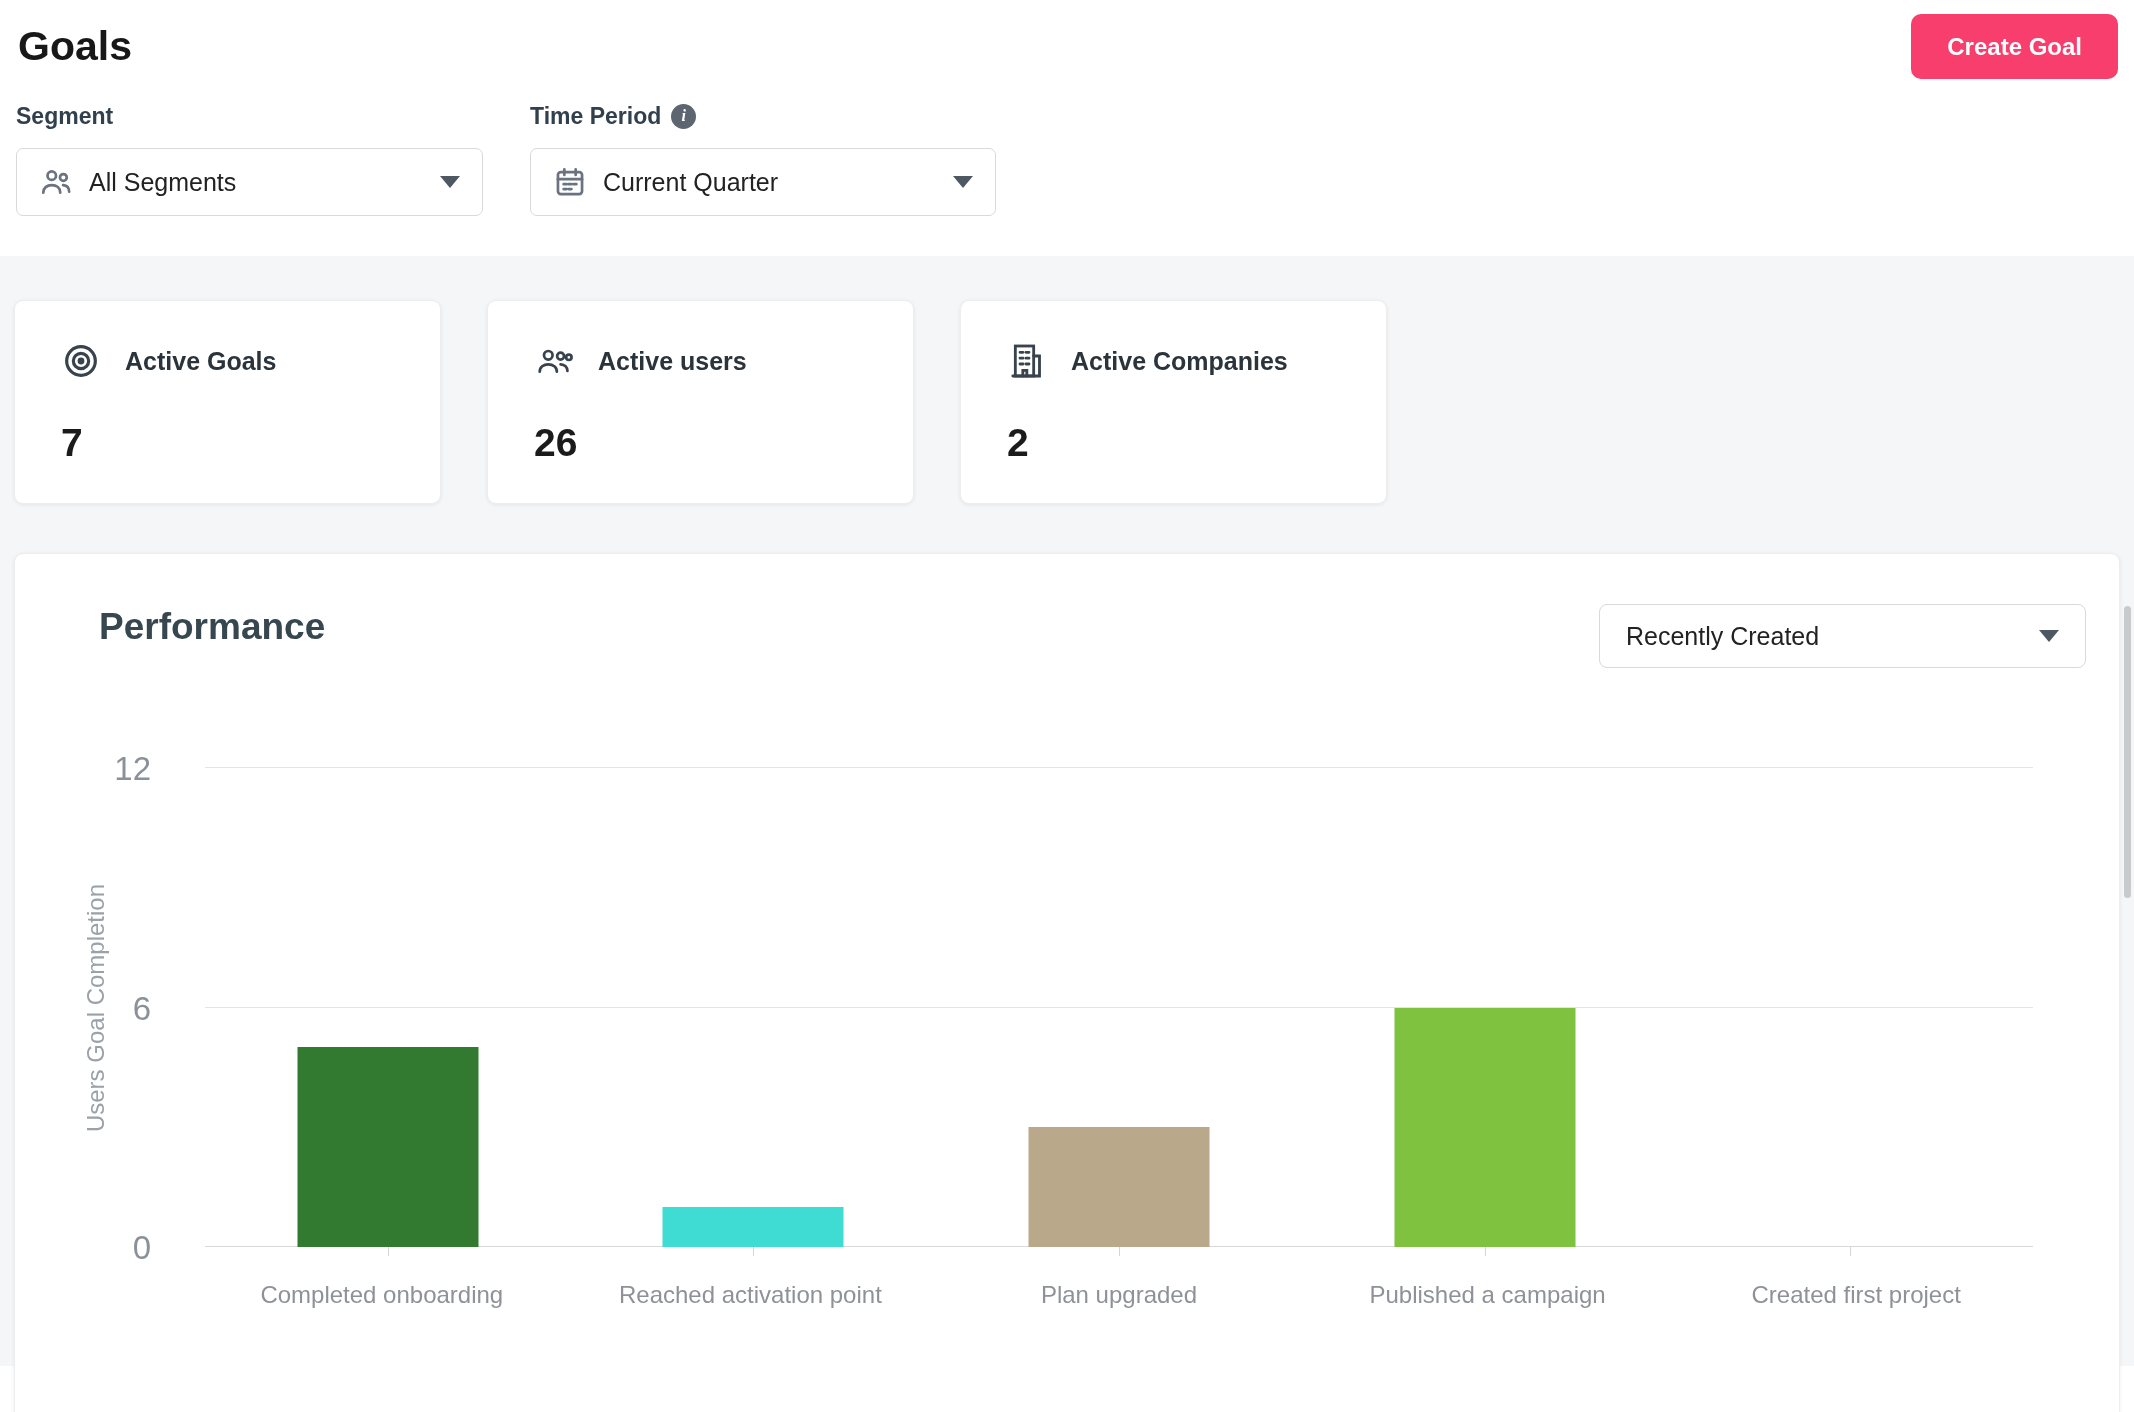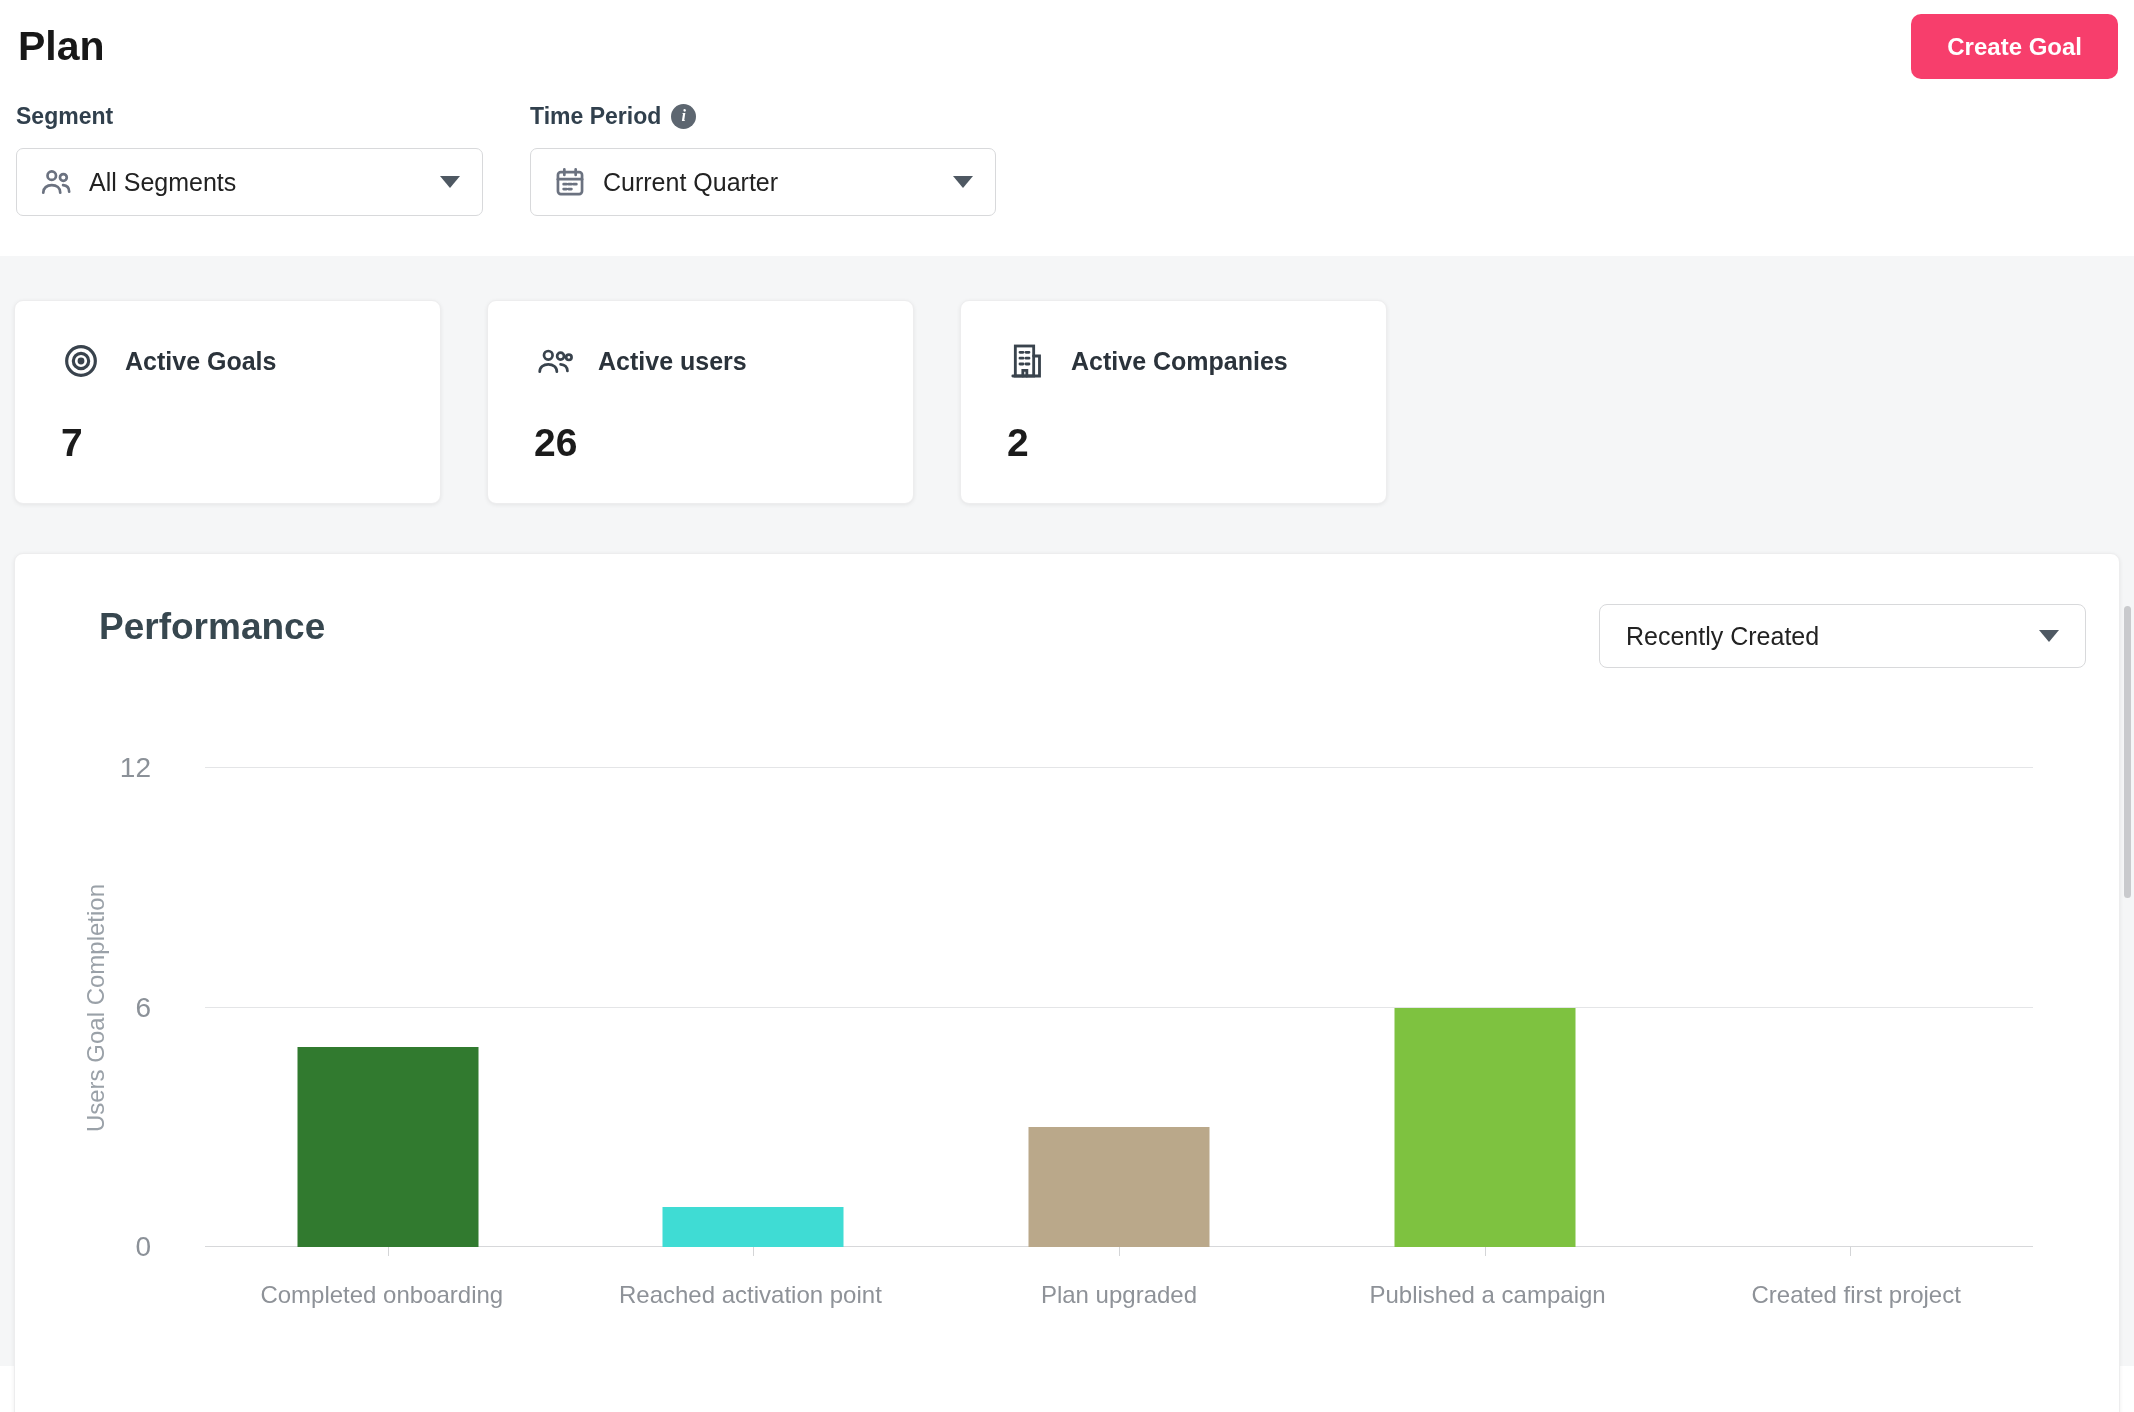--- a/index.html
+++ b/index.html
@@ -53,41 +53,41 @@
   .sort-dd { position:absolute; left:1584px; top:50px; width:487px; height:64px;
     border:1px solid #d8d9db; border-radius:8px; background:#fff; display:flex;
     align-items:center; padding:0 26px; cursor:pointer; }
   .sort-dd .dd-value { font-size:25px; }
 
   
   .plot { position:absolute; left:190px; top:214px; width:1828px; height:479px; }
   .gridline { position:absolute; left:0; right:0; height:1px; background:#e4e5e7; z-index:0; }
   .gridline.baseline { background:#d7d8da; }
   .ytick { position:absolute; left:-114px; width:60px; text-align:right;
-    font-size:28px; color:#8b9198; transform:translateY(50%); line-height:1; }
+    font-size:33px; color:#8b9198; transform:translateY(50%); line-height:1; }
   .bars { position:absolute; left:0; top:0; right:0; bottom:0; display:flex; z-index:1; }
   .slot { flex:1 1 0; position:relative; }
   .bar { position:absolute; bottom:0; left:50%; transform:translateX(-50%); width:181px; }
   .xtick { position:absolute; bottom:-9px; left:50%; width:1px; height:9px; background:#d4d5d7; }
   .y-axis-label { position:absolute; left:-109px; top:50%;
     transform:translate(-50%,-50%) rotate(-90deg); white-space:nowrap;
     font-size:24px; color:#9aa1a8; }
   .xlabels { position:absolute; left:190px; top:727px; width:1828px; display:flex;gap:15px; }
   .xlabel { flex:1 1 0; text-align:center; font-size:24px; color:#8e9298; }
 
   
   .scroll-thumb { position:absolute; right:3px; top:606px; width:7px; height:292px;
     border-radius:4px; background:#c9cacd; }
 </style>
 </head>
 <body>
 
 <div class="white-top">
   <div class="topbar">
-    <div class="page-title">Plan</div>
+    <div class="page-title">Goals</div>
     <button class="create-goal">Create Goal</button>
   </div>
 
   <div class="filters">
     <div class="filter-group">
       <div class="filter-label">Segment</div>
       <div class="dropdown dd-seg">
         <span class="dd-icon">
           <svg viewBox="0 0 24 24" fill="none" stroke="currentColor" stroke-width="1.9" stroke-linecap="round" stroke-linejoin="round">
             <circle cx="9" cy="7.5" r="3"></circle>

